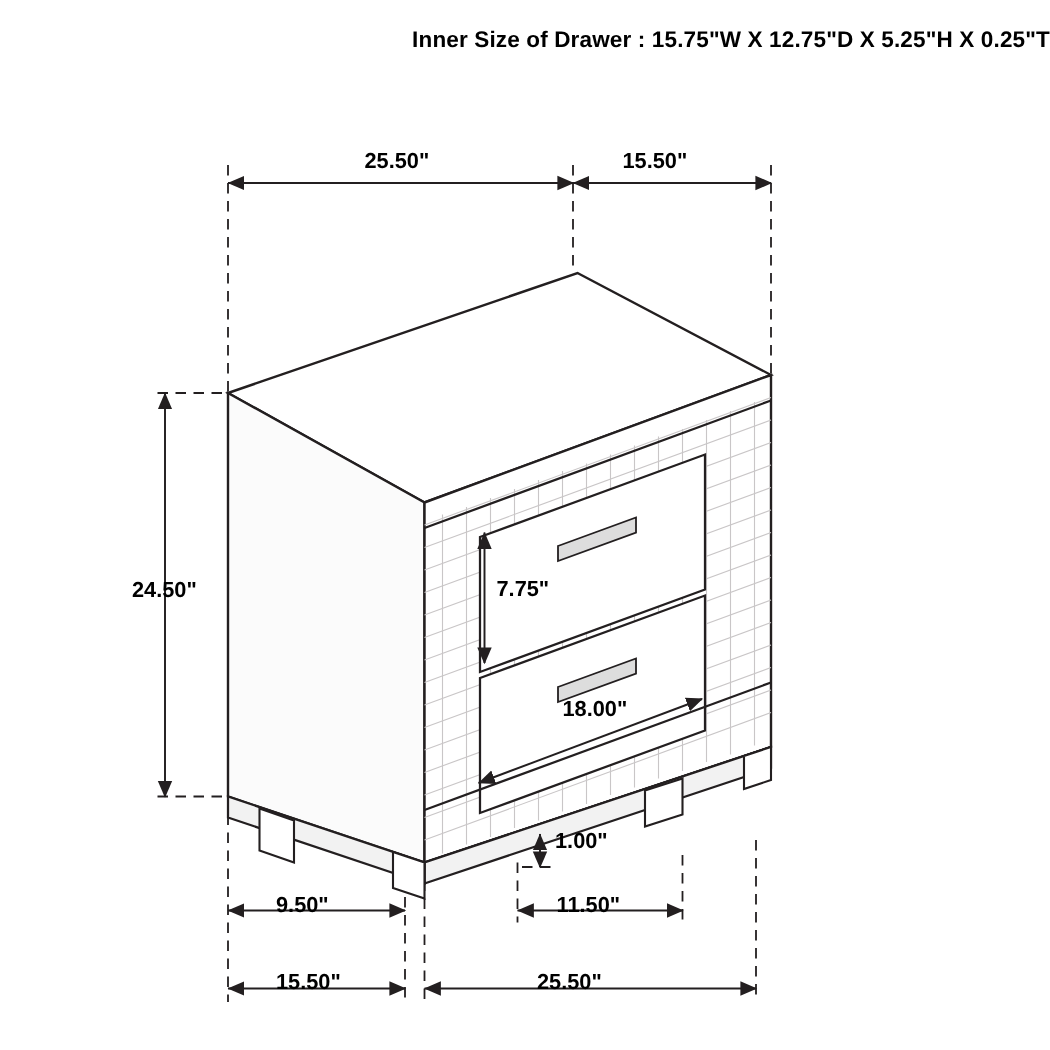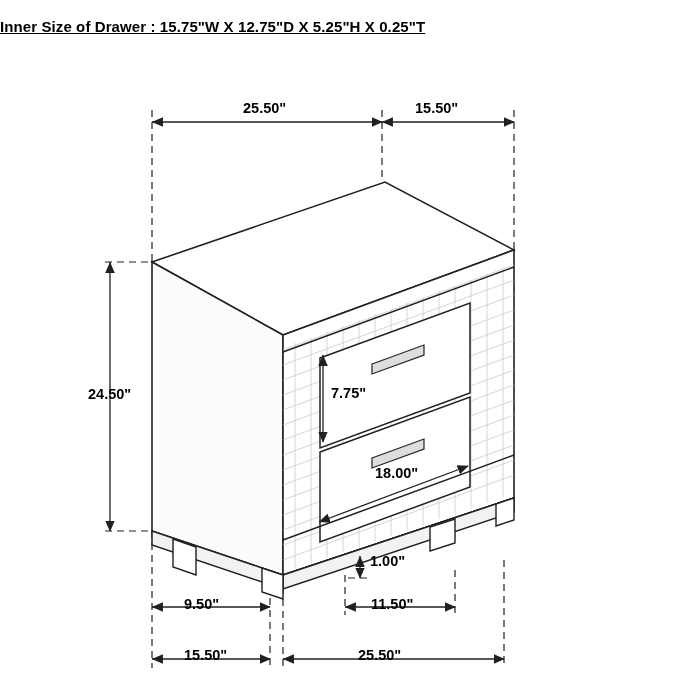--- a/index.html
+++ b/index.html
@@ -18,25 +18,24 @@
   #stage {
     position: relative;
     width: 700px;
     height: 700px;
   }
   .title {
     position: absolute;
     top: 18px;
     left: 0;
     width: 700px;
-    text-align: left;
+    text-align: right;
     font-size: 15px;
     font-weight: bold;
     letter-spacing: 0.1px;
-    text-decoration: underline;
   }
   svg.diagram {
     position: absolute;
     top: 0;
     left: 0;
     width: 700px;
     height: 700px;
   }
   .dimlabel {
     position: absolute;

